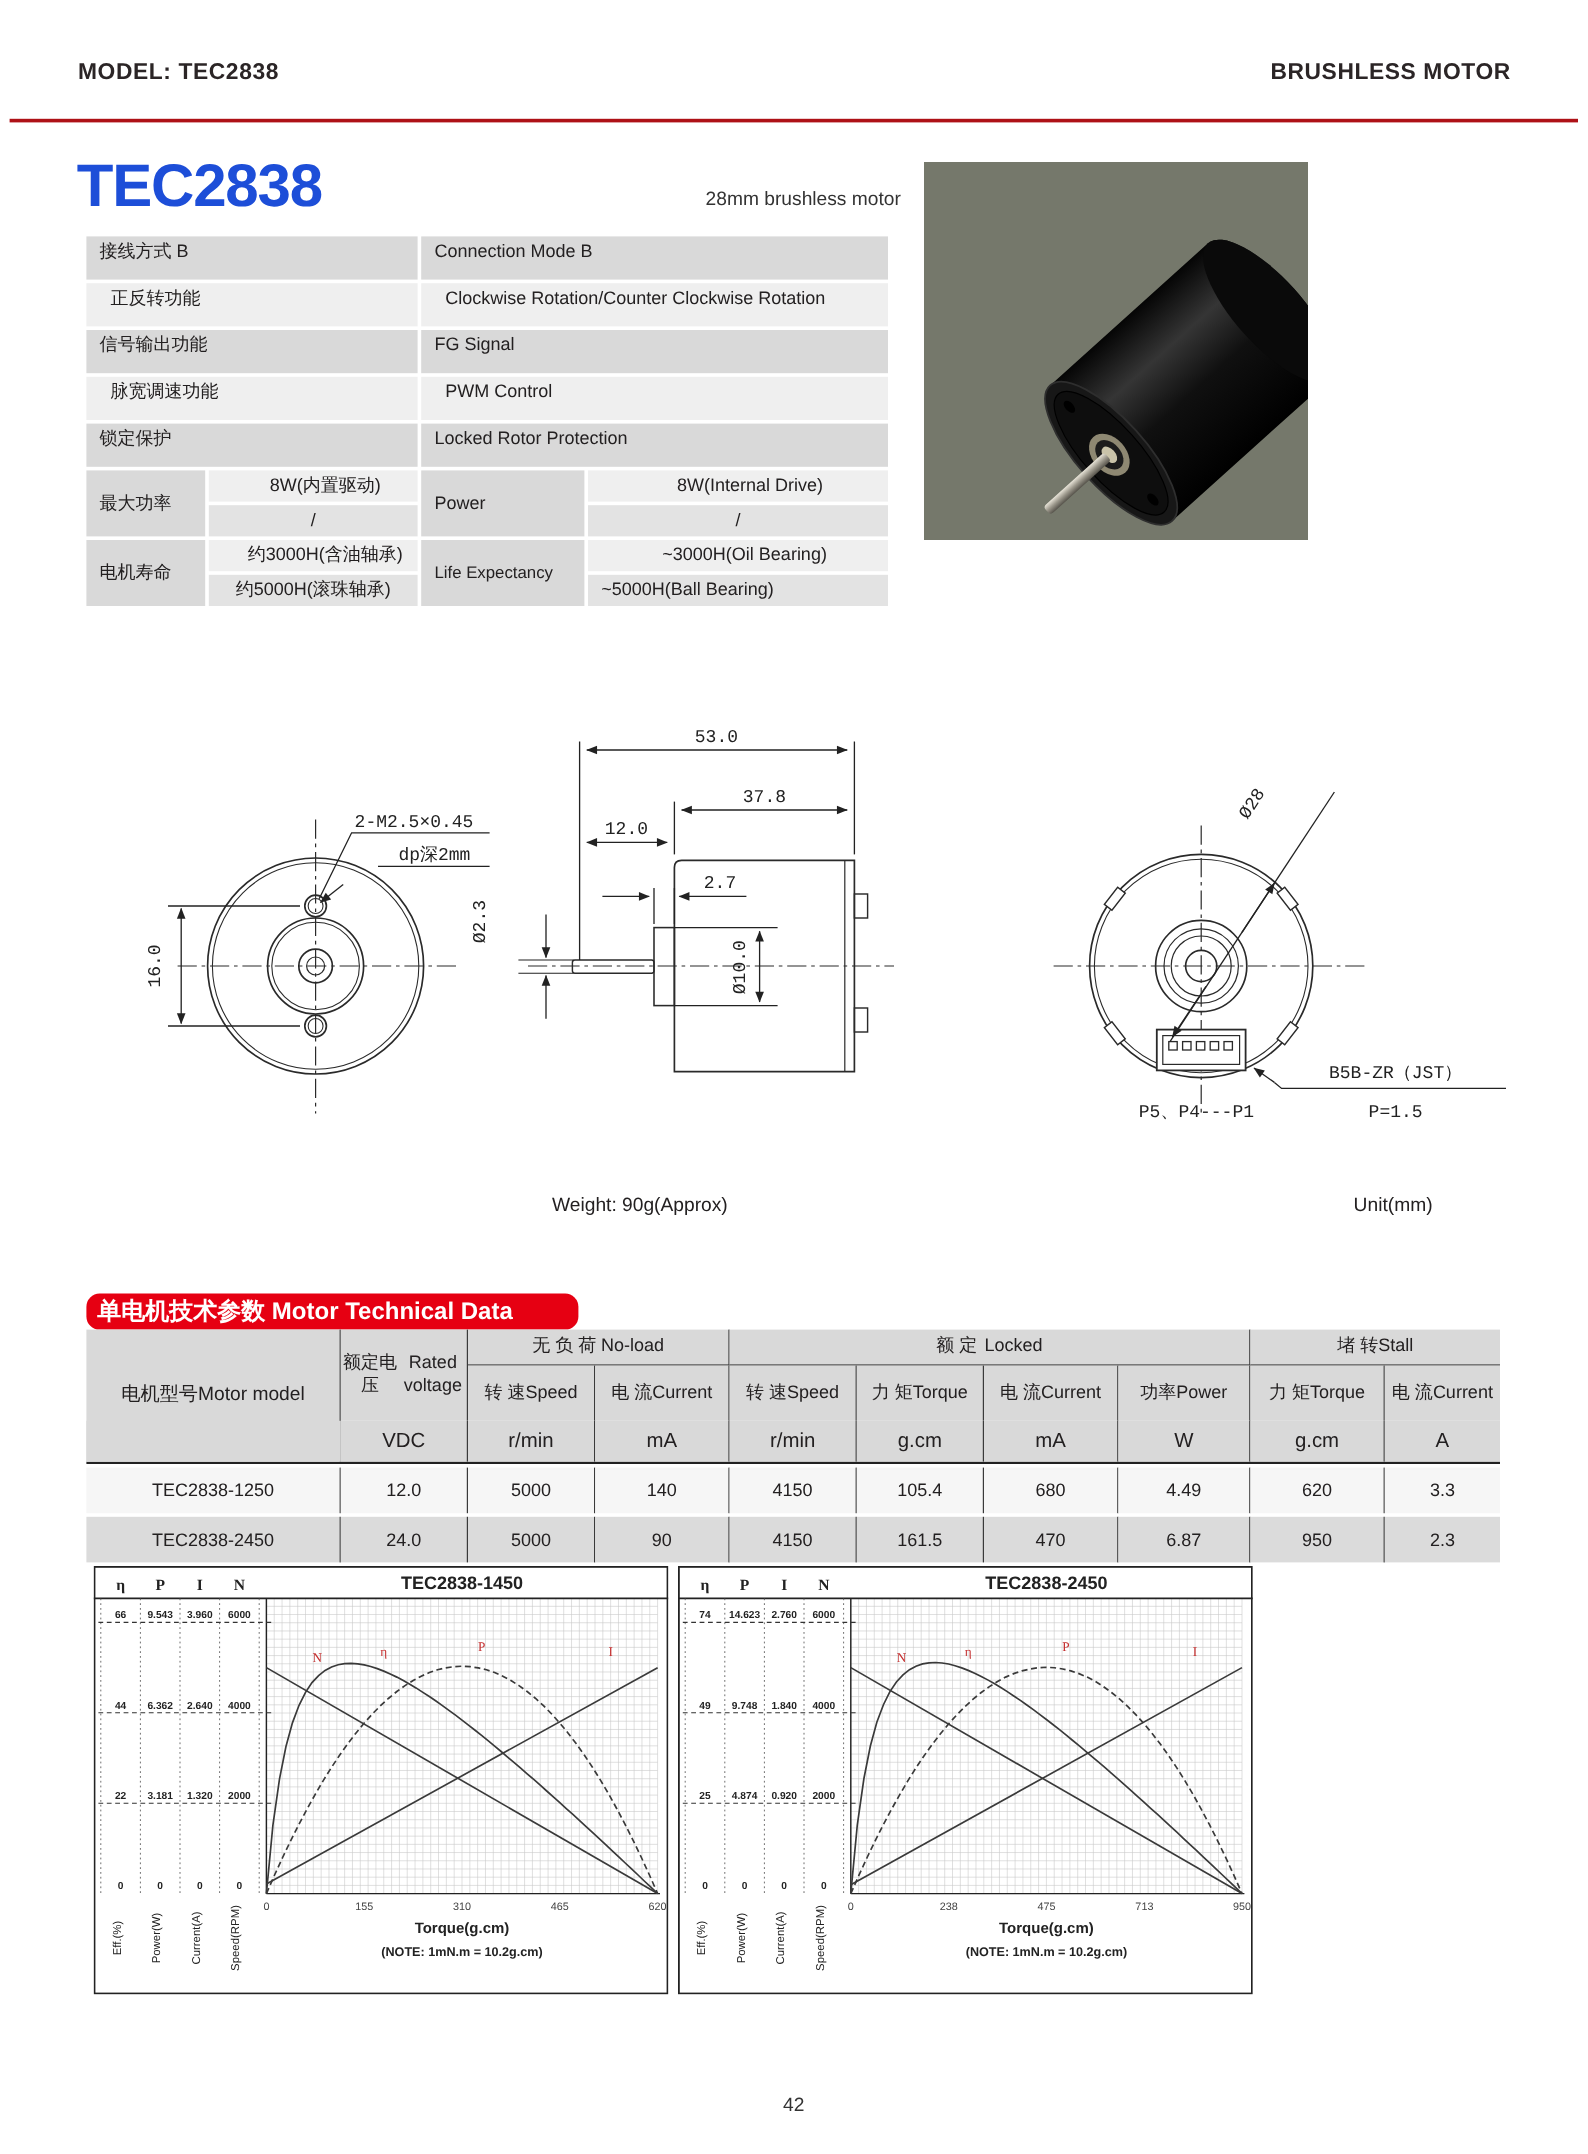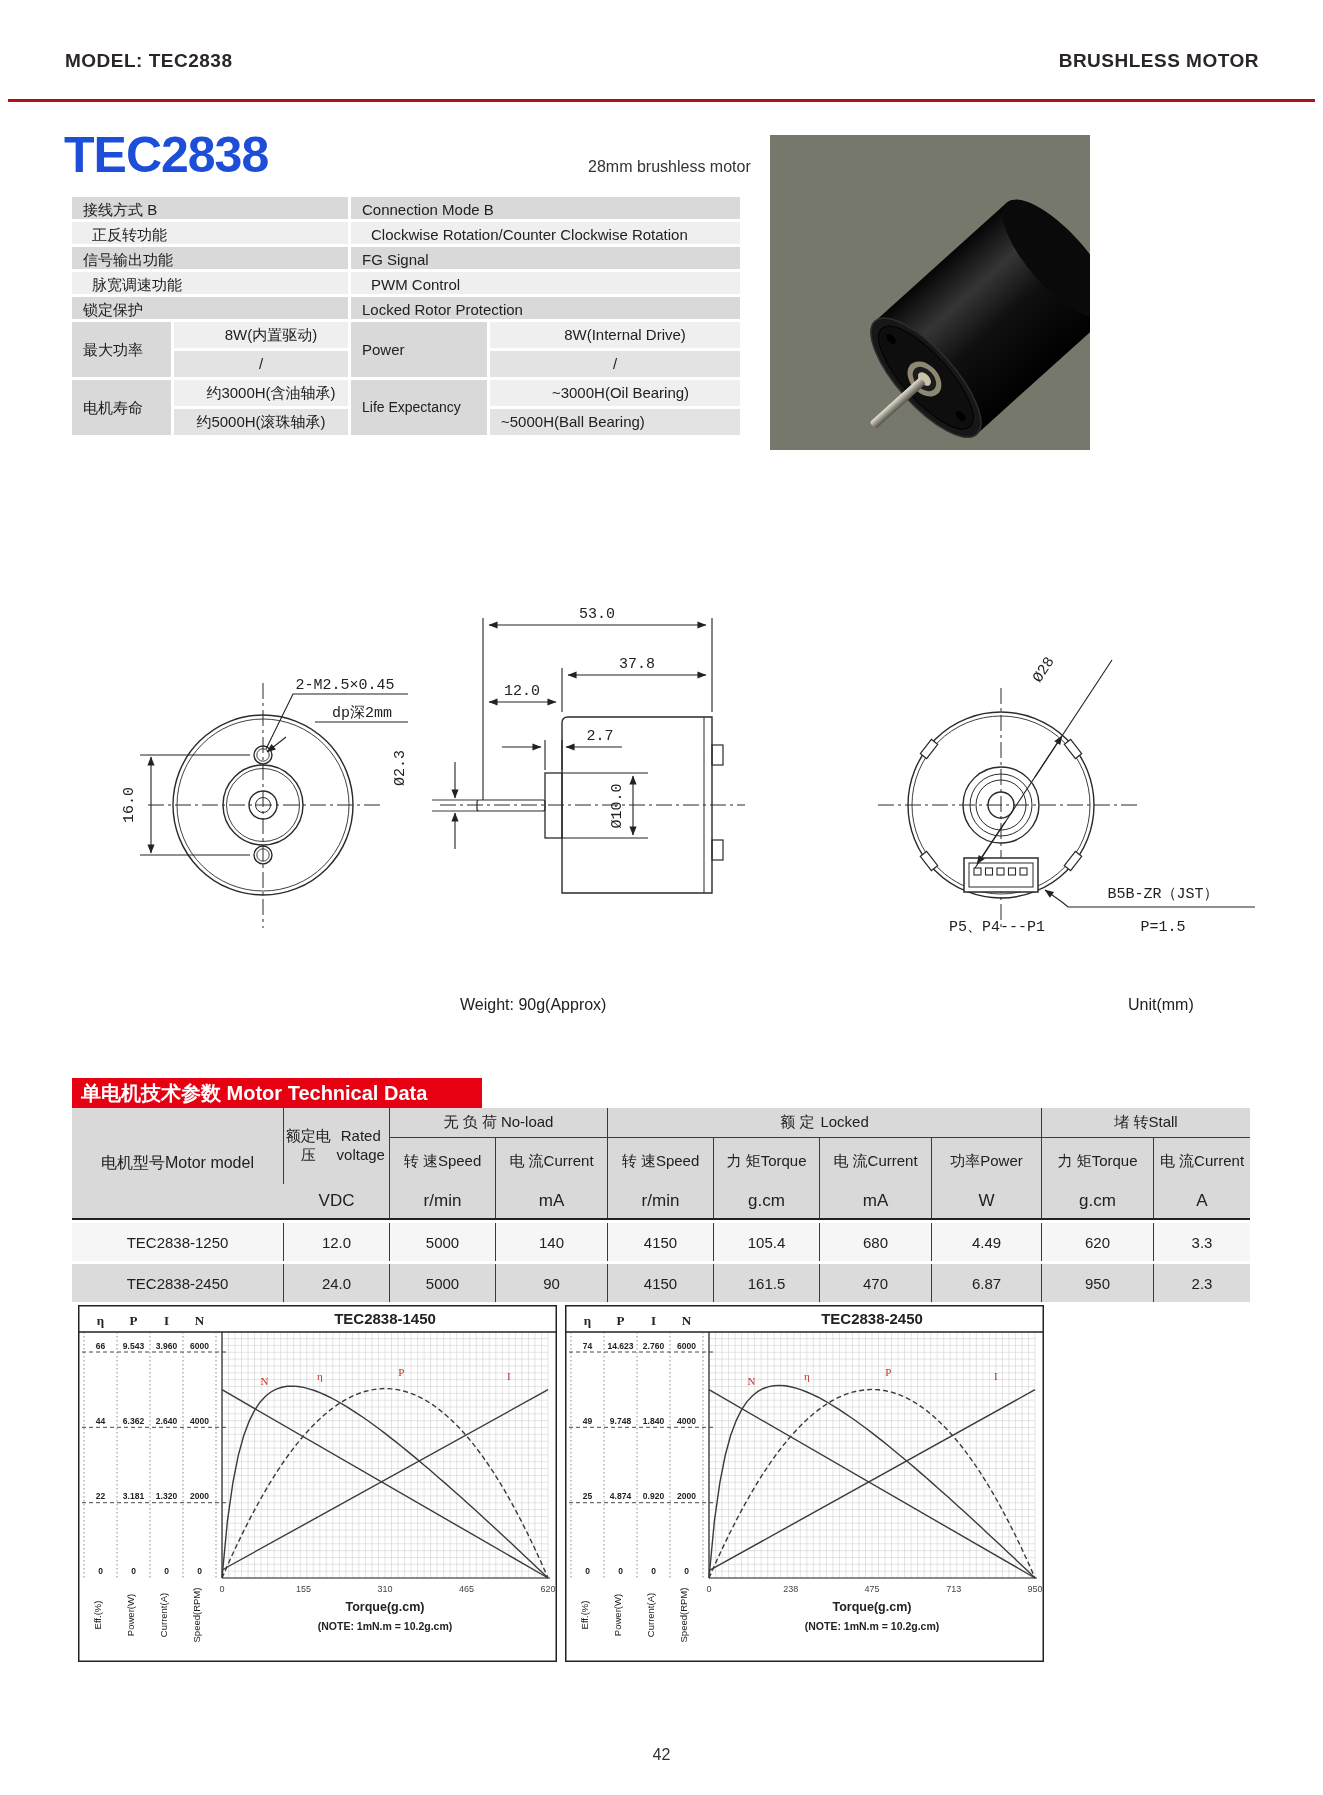--- a/index.html
+++ b/index.html
@@ -7,21 +7,21 @@
         font-family:"Liberation Sans","DejaVu Sans",sans-serif;color:#232021;}
   .abs{position:absolute;}
   
   .hdr{font-size:19px;font-weight:bold;letter-spacing:.5px;color:#2b2526;}
   .redline{height:3px;background:#ae1117;}
   .bigtitle{font-size:50px;font-weight:bold;letter-spacing:-1px;color:#1d4ed8;}
   .subtitle{font-size:16px;color:#333;}
   
   .spec{width:668px;}
   .srow{display:grid;grid-template-columns:276px 389px;column-gap:3px;margin-bottom:3px;}
-  .scell{height:22px;line-height:26px;font-size:15px;padding-left:11px;}
+  .scell{height:36px;line-height:26px;font-size:15px;padding-left:11px;}
   .bg1{background:#d9d9d9;} .bg2{background:#efefef;padding-left:20px;} .bg3{background:#e3e3e3;}
   .cblock{display:grid;grid-template-columns:99px 174px 136px 250px;gap:3px;margin-bottom:3px;}
   .ccell{height:26px;line-height:26px;font-size:15px;}
   .clabel{grid-row:span 2;height:55px;line-height:55px;padding-left:11px;background:#d9d9d9;}
   .cval{text-align:center;}
   .cen{padding-left:11px;}
   
   .banner{width:410px;height:30px;background:#e60012;color:#fff;font-size:20px;font-weight:bold;
           line-height:30px;padding-left:9px;box-sizing:border-box;}
   .ttable{width:1178px;}
@@ -222,21 +222,21 @@
     <text x="404" y="768" text-anchor="middle" transform="rotate(-90 404 768)">Ø2.3</text>
     <text x="1047" y="672" text-anchor="middle" transform="rotate(-57 1047 672)">Ø28</text>
     <text x="1163" y="898" text-anchor="middle">B5B-ZR（JST）</text>
     <text x="997" y="931" text-anchor="middle">P5、P4---P1</text>
     <text x="1163" y="931" text-anchor="middle">P=1.5</text>
   </svg>
 
   <div class="abs" style="left:460px;top:996px;font-size:16px;">Weight: 90g(Approx)</div>
   <div class="abs" style="left:1128px;top:996px;font-size:16px;">Unit(mm)</div>
 
-  <div class="abs banner" style="left:72px;top:1078px;">单电机技术参数 Motor Technical Data</div>
+  <div class="abs banner" style="left:72px;top:1078px;border-radius:11px;">单电机技术参数 Motor Technical Data</div>
 
   <div class="abs ttable" style="left:72px;top:1108px;">
     <div class="thead">
       <div class="th vr" style="grid-row:1 / span 3;grid-column:1;font-size:16px;">
         <span>电机型号</span>
         <span>Motor model</span>
       </div>
       <div class="th vr" style="grid-row:1 / span 2;grid-column:2;">
         <span>额定电压</span>
         <span style="width:70px;">Rated voltage</span>

